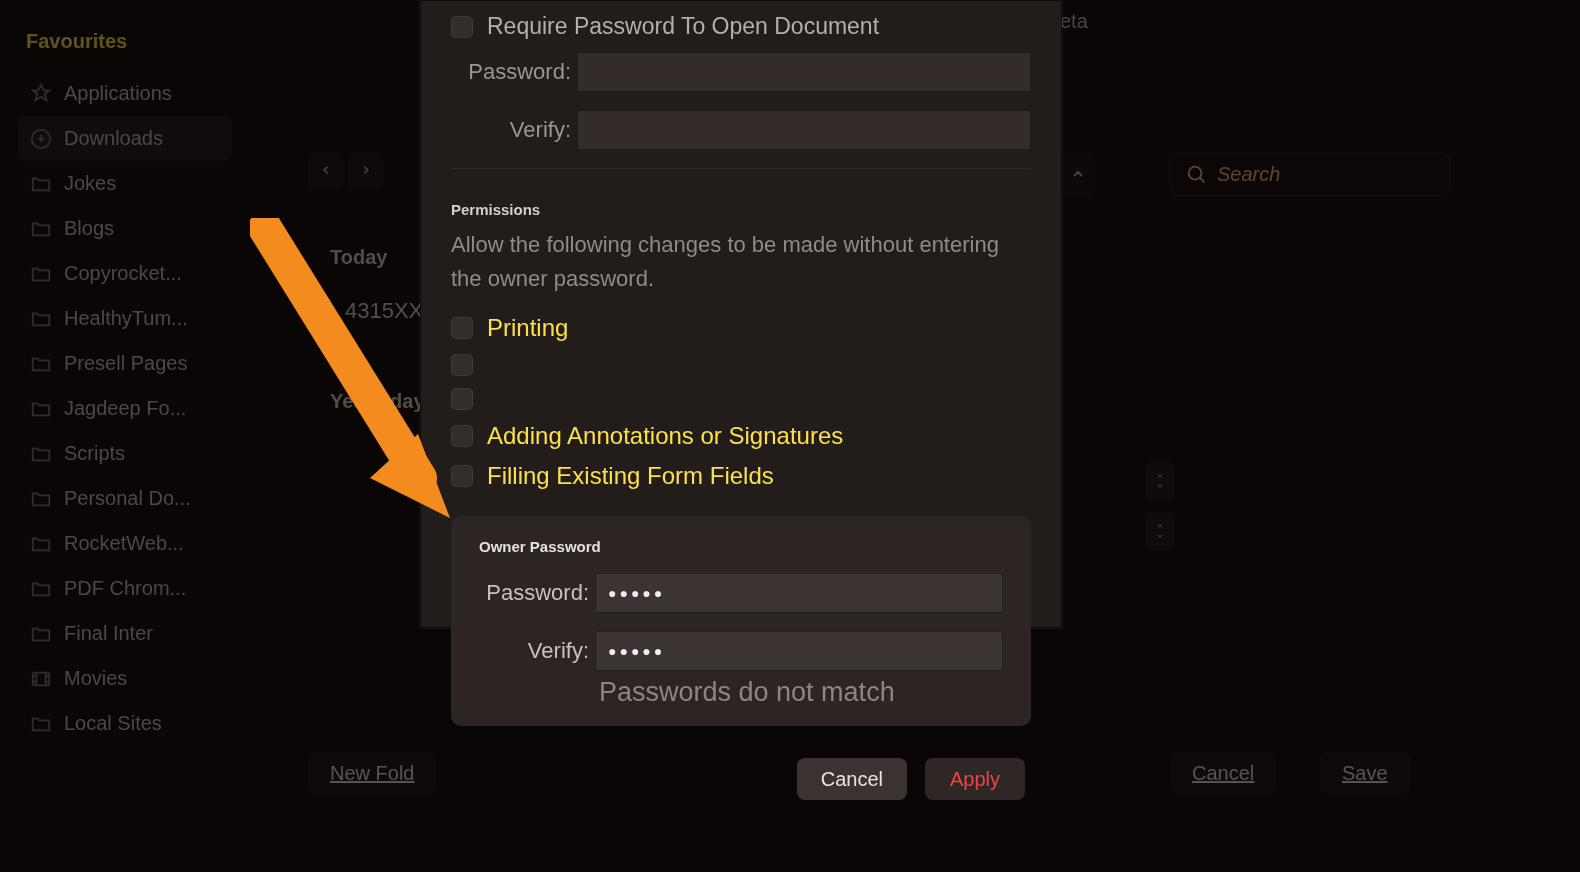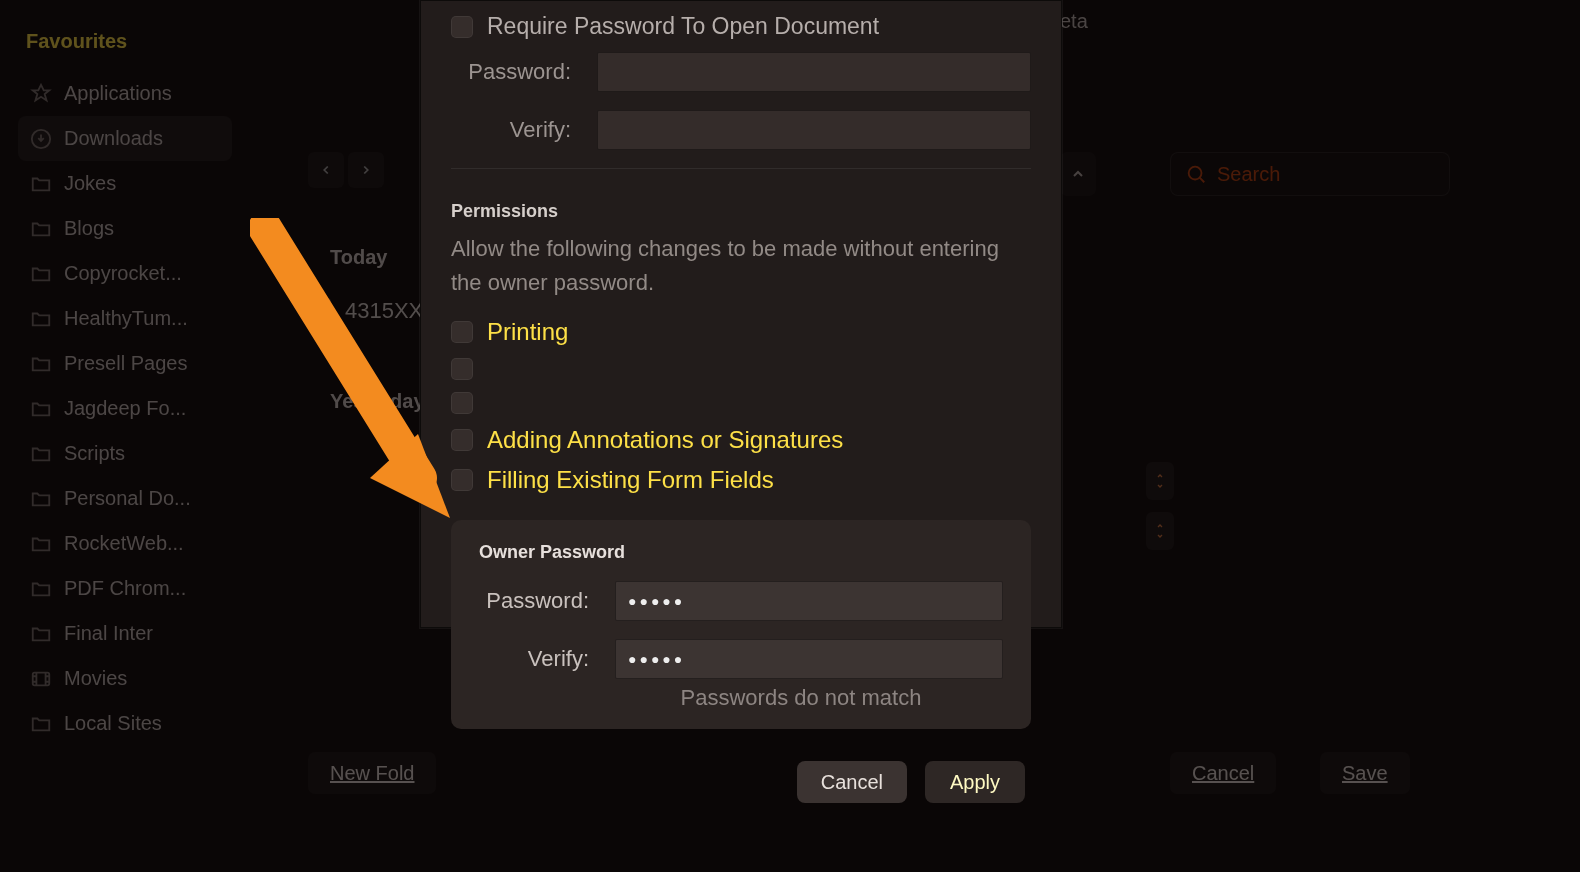--- a/index.html
+++ b/index.html
@@ -76,22 +76,23 @@
     position: absolute;
     top: 152px; left: 900px;
     width: 280px; height: 44px;
     background: rgba(255,255,255,0.02);
     border: 1px solid rgba(255,255,255,0.08);
     border-radius: 8px;
     display: flex;
     align-items: center;
     padding: 0 14px;
     gap: 10px;
-    color: #c2410c;
-    font-size: 20px;
+    color: #fdba74;
+    font-size: 20px;
+    font-style: italic;
   }
   .date-hdr {
     position: absolute;
     left: 60px;
     font-weight: 600;
     font-size: 20px;
     color: #d5cdca;
   }
   .file-row {
     position: absolute;
@@ -182,21 +183,21 @@
   .checkbox {
     width: 22px; height: 22px;
     border-radius: 5px;
     background: #352d2b;
     border: 1px solid rgba(255,255,255,0.06);
     flex-shrink: 0;
   }
   .field-row {
     display: flex;
     align-items: center;
-    gap: 26px;
+    gap: 6px;
     margin-bottom: 18px;
   }
   .field-label {
     width: 120px;
     text-align: right;
     font-size: 22px;
     color: #9c9491;
   }
   .text-input {
     flex: 1;
@@ -204,21 +205,21 @@
     background: #342c2a;
     border: 1px solid rgba(0,0,0,0.4);
     border-radius: 2px;
   }
   .divider {
     border: none;
     border-top: 1px solid rgba(255,255,255,0.07);
     margin: 12px 0 32px 0;
   }
   .section-title {
-    font-size: 18px;
+    font-size: 15px;
     font-weight: 600;
     color: #d6cfcb;
     margin-bottom: 10px;
   }
   .section-desc {
     font-size: 22px;
     line-height: 1.55;
     color: #928a86;
     margin-bottom: 18px;
   }
@@ -240,22 +241,21 @@
   .owner-panel .text-input {
     background: #3c3432;
     display: flex;
     align-items: center;
     padding-left: 12px;
     color: #eee;
     font-size: 14px;
     letter-spacing: 3px;
   }
   .warn {
-    text-align: center;
-    font-size: 22px;
+    font-size: 27px;
     color: #8d8582;
     margin-top: 4px;
     padding-left: 120px;
   }
 
   .modal-actions {
     display: flex;
     gap: 18px;
     justify-content: flex-end;
     padding: 20px 36px;
@@ -267,21 +267,21 @@
     border-radius: 8px;
     background: #3b3331;
     color: #e8e1dc;
     font-size: 20px;
     display: inline-flex;
     align-items: center;
     justify-content: center;
   }
   .mbtn.dim {
     background: #2e2725;
-    color: #fef9c3;
+    color: #ef4444;
   }
 
   
   .arrow {
     position: absolute;
     left: 250px;
     top: 218px;
     width: 210px;
     height: 310px;
     pointer-events: none;

